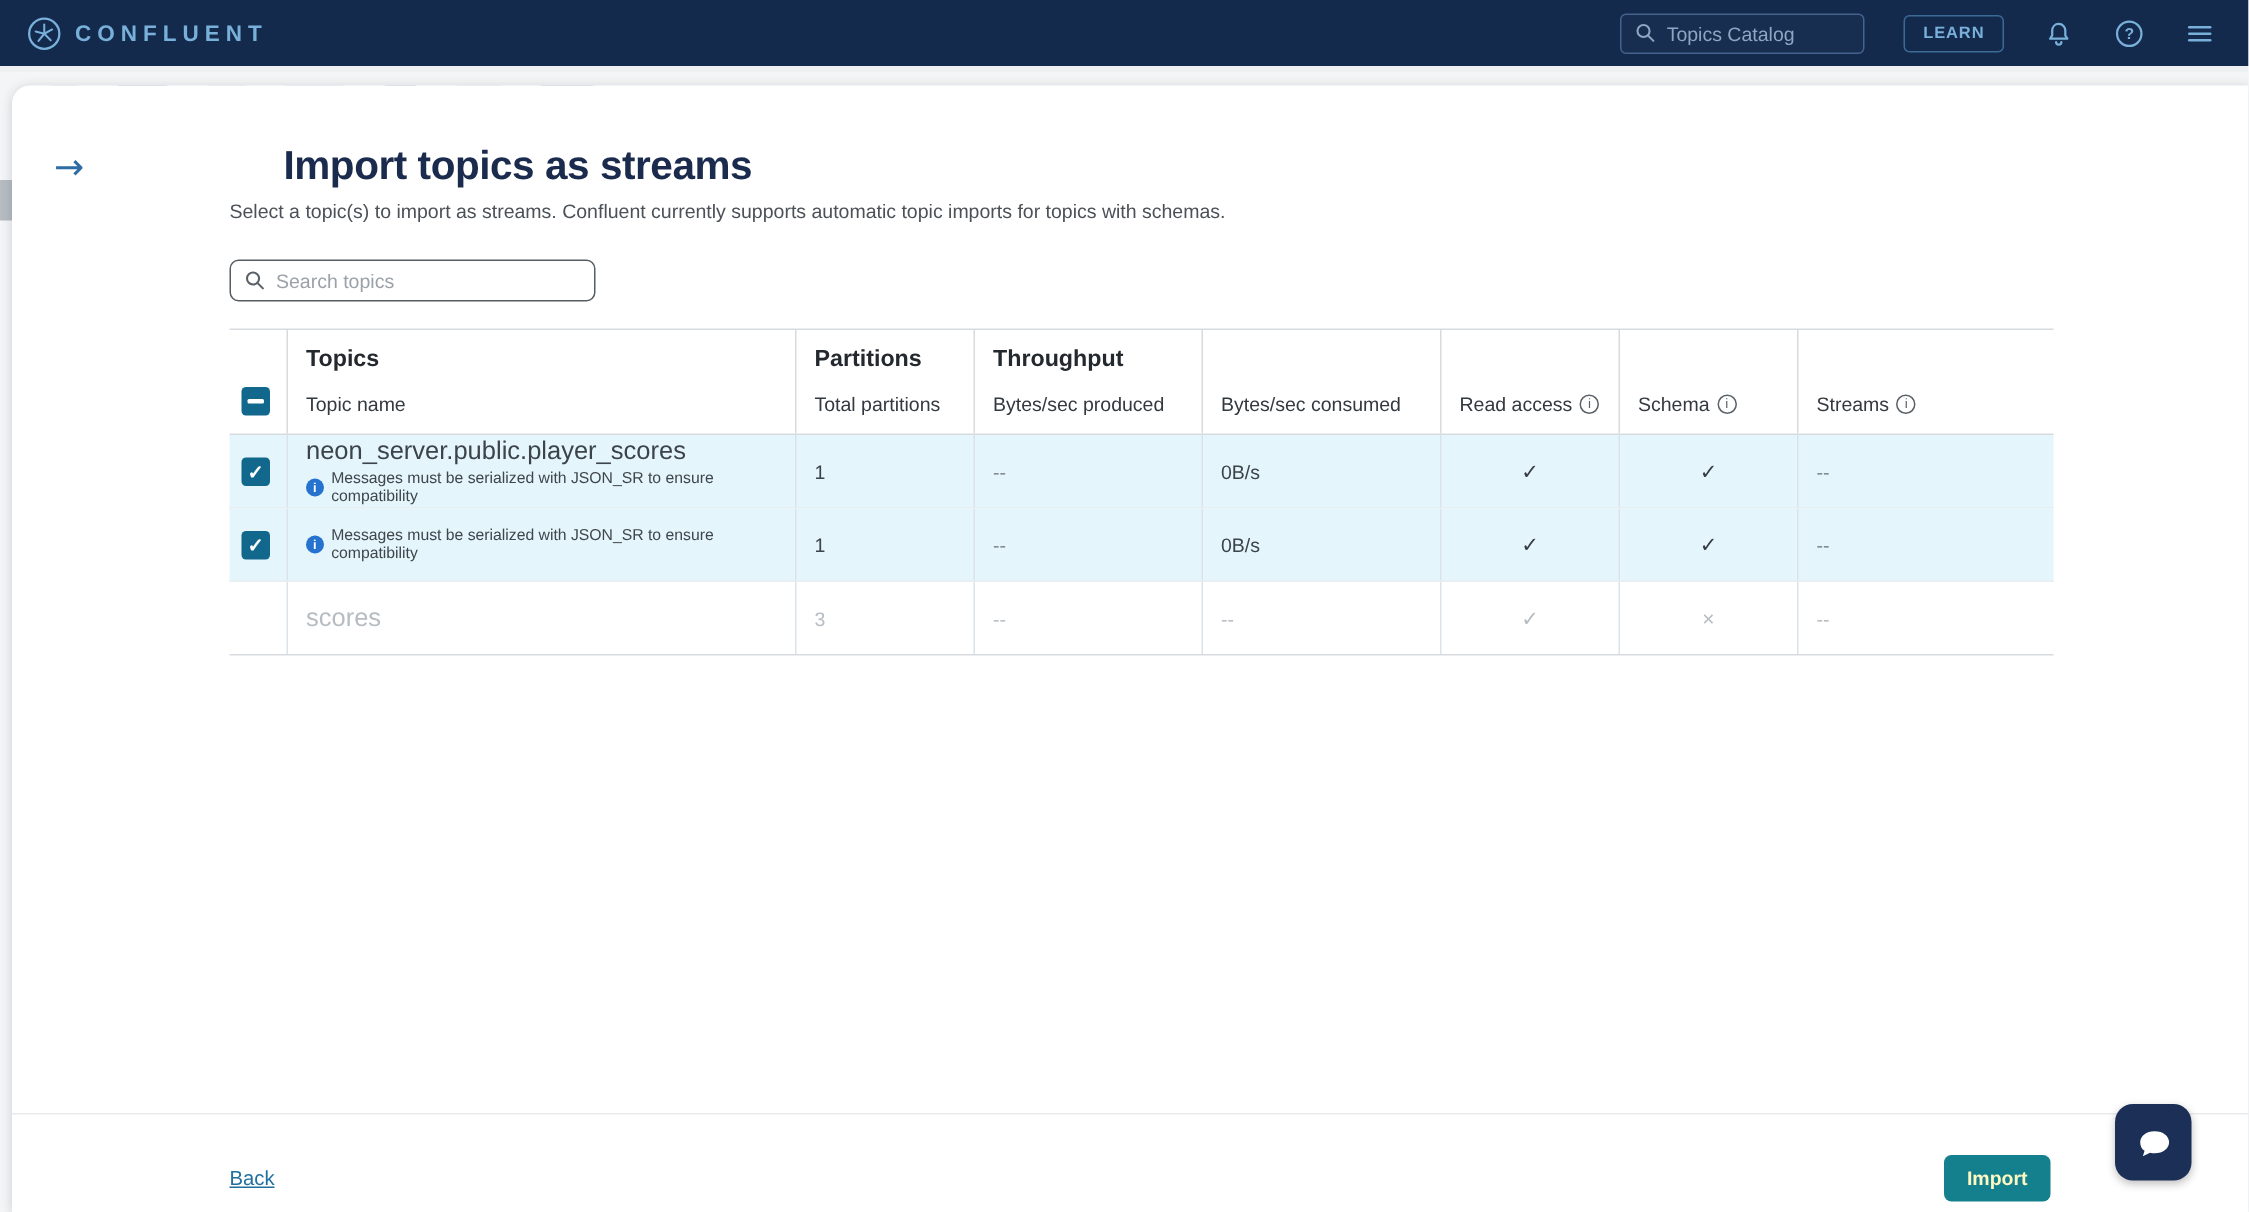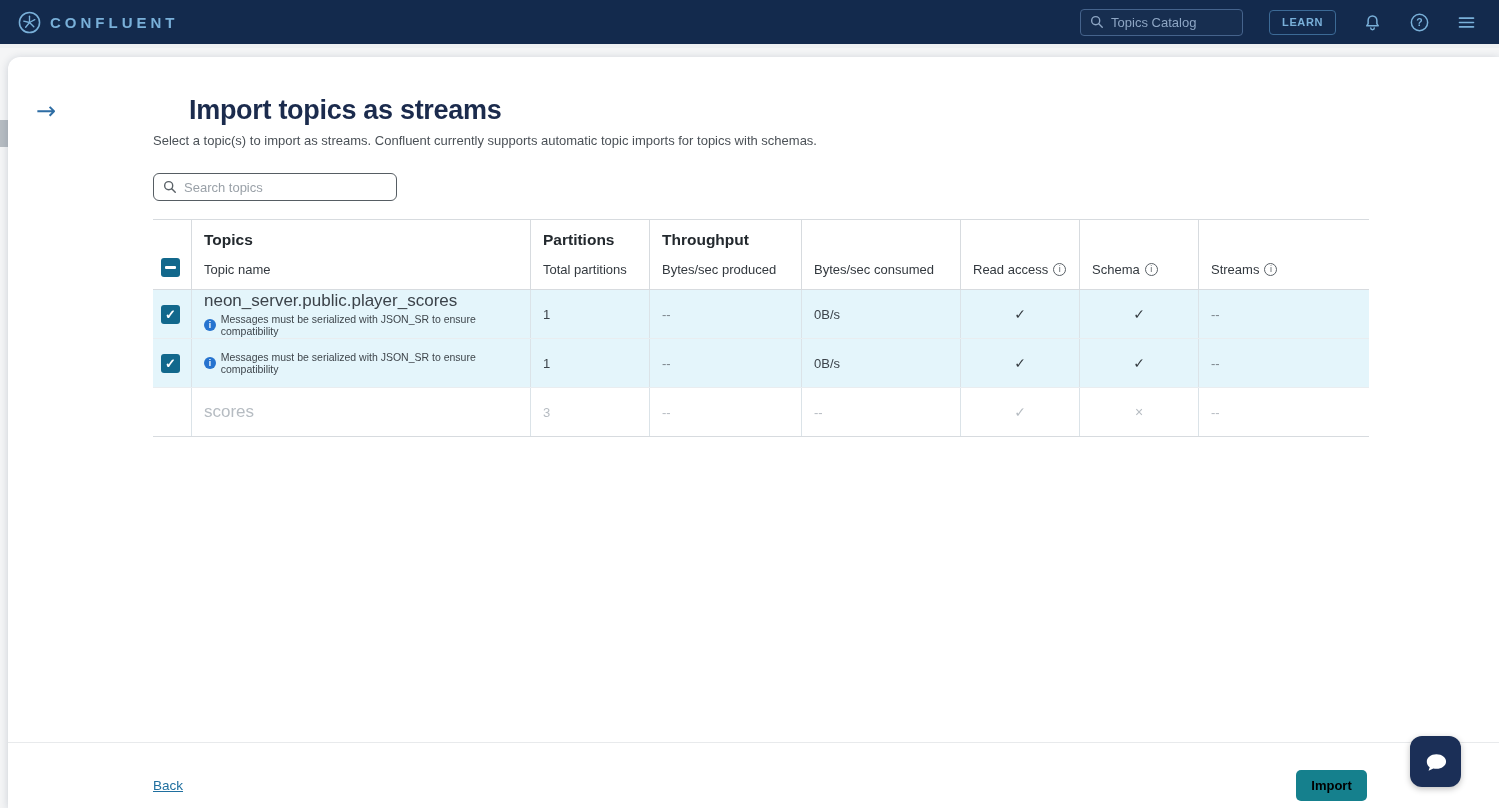--- a/index.html
+++ b/index.html
@@ -87,21 +87,21 @@
                font-size:8.5px; font-weight:bold; display:inline-flex; align-items:center;
                justify-content:center; font-style:normal; }
   .dim { color:#7d858c; }
   .t-row.disabled .topic-name, .t-row.disabled .cell, .t-row.disabled .glyph { color:#b6bcc2; }
 
   
   .footer-divider { position:absolute; left:0; top:685px; width:1491px; height:1px; background:#e8eaec; }
   .back-link { position:absolute; left:145px; top:721px; font-size:13.5px; color:#1f6f9f;
                text-decoration:underline; cursor:pointer; }
   .import-btn { position:absolute; right:132px; top:713px; width:71px; height:31px;
-                background:#15808d; color:#000000; border:none; border-radius:5px;
+                background:#15808d; color:#fef9c3; border:none; border-radius:5px;
                 font-size:13px; font-weight:bold; cursor:pointer; font-family:"Liberation Sans", sans-serif; }
 
   
   .chat-fab { position:absolute; left:1410px; top:736px; width:51px; height:51px;
               background:#1b2f57; border:none; border-radius:12px; cursor:pointer; z-index:40;
               display:flex; align-items:center; justify-content:center;
               box-shadow:0 2px 6px rgba(0,0,0,0.25); }
 </style>
 </head>
 <body>

